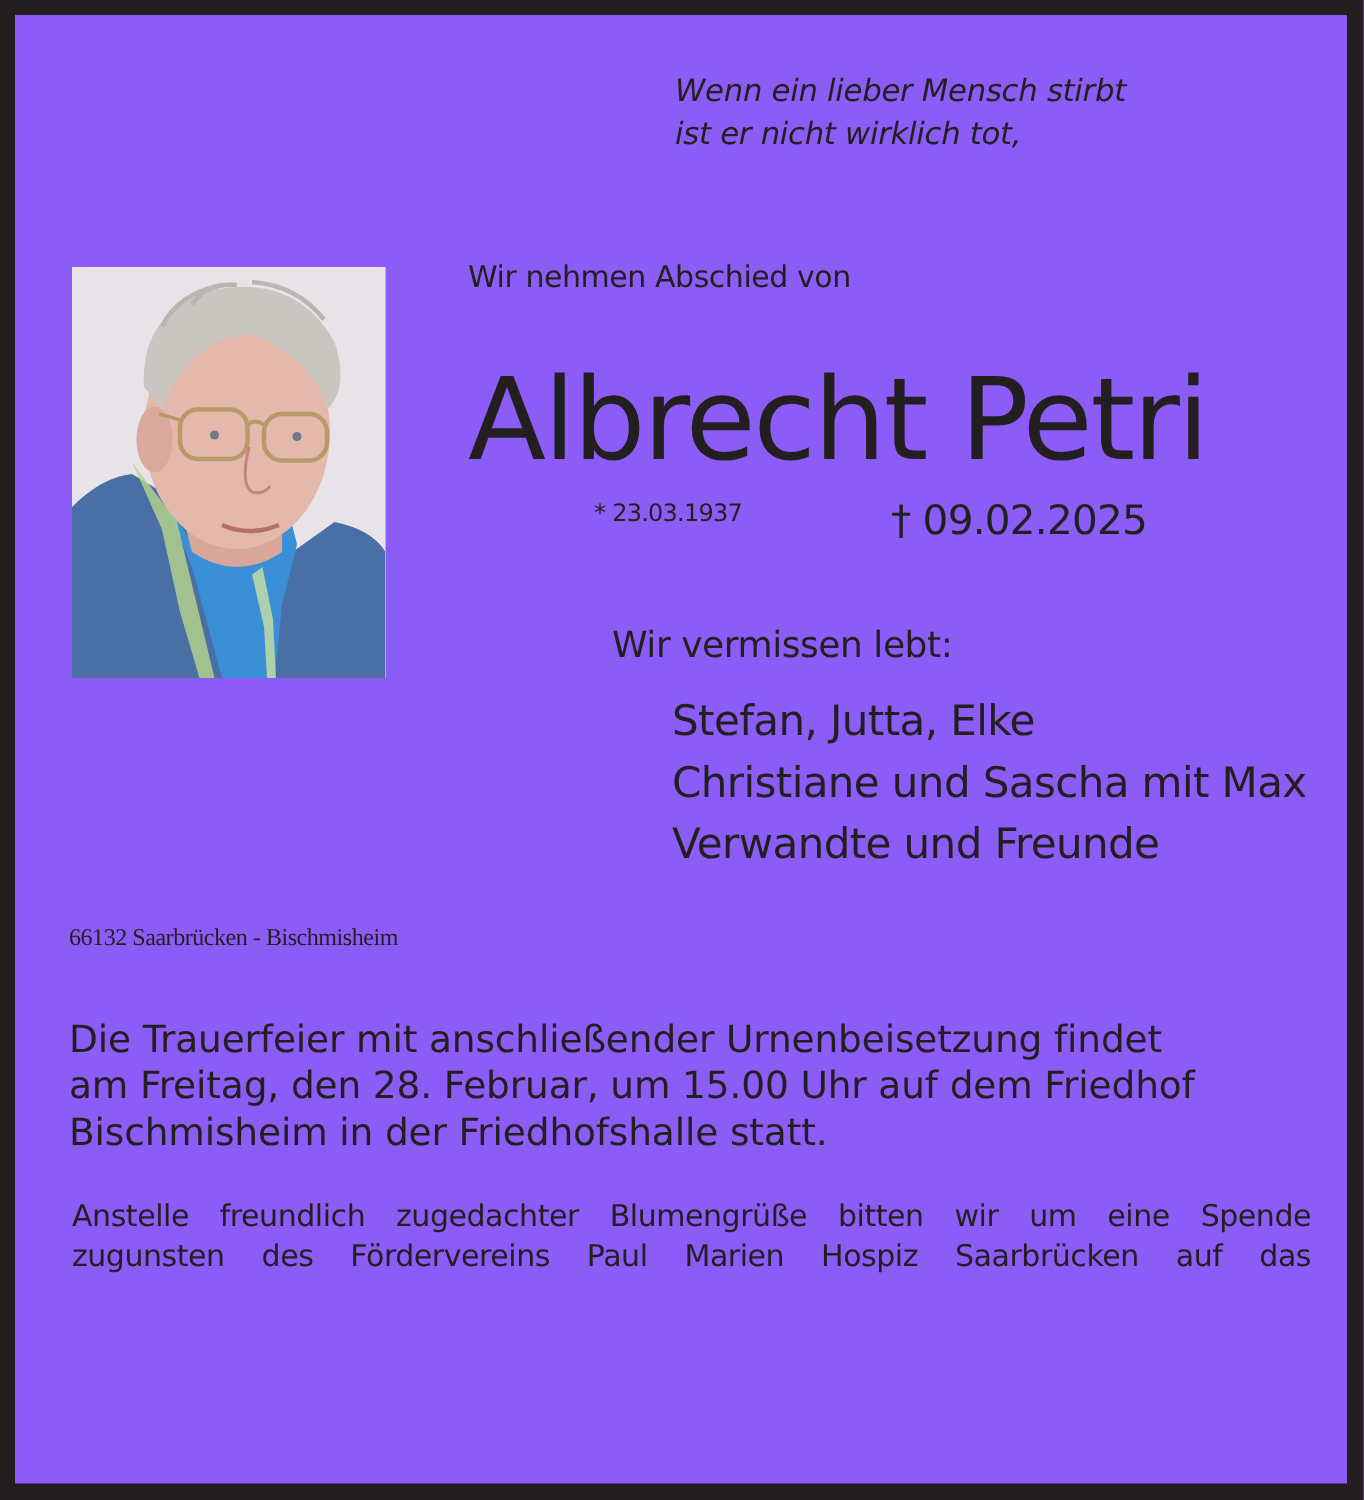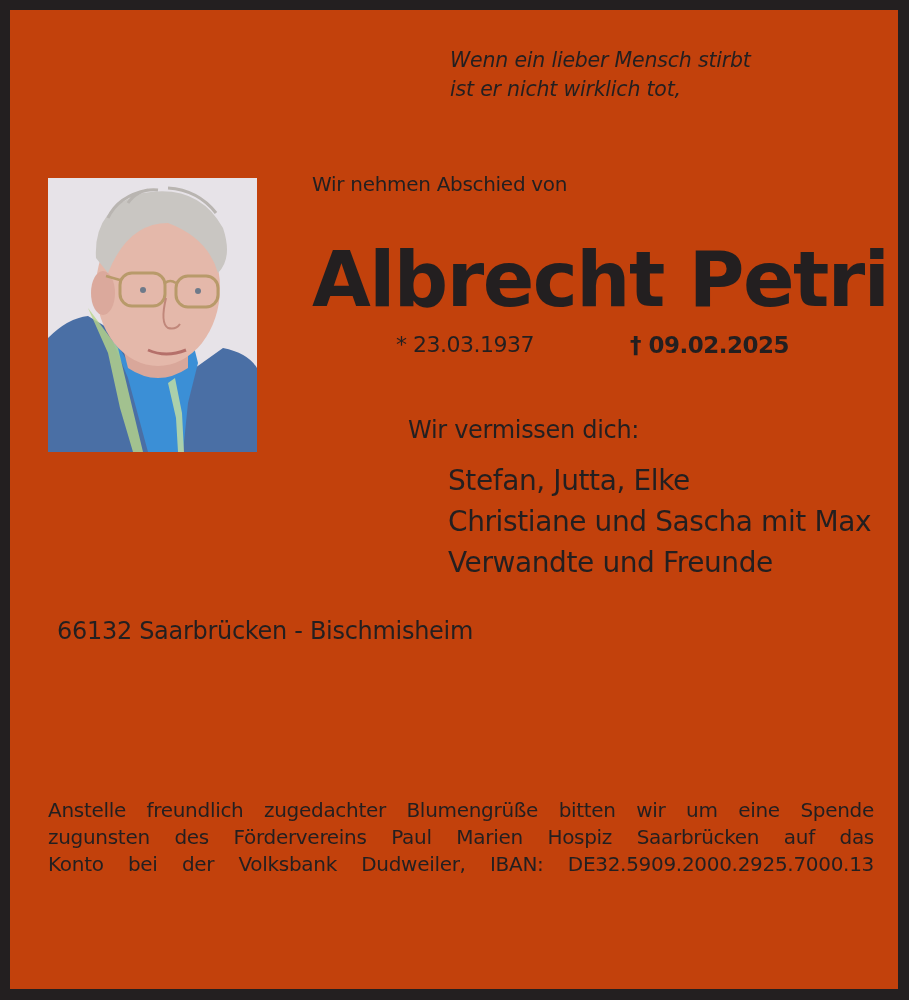--- a/index.html
+++ b/index.html
@@ -1,29 +1,29 @@
 <!DOCTYPE html>
 <html><head>
 <meta charset="utf-8">
 <style>
   html, body { margin:0; padding:0; }
   body { width:909px; height:1000px; background:#231f20; position:relative; overflow:hidden;
          font-family:"DejaVu Sans", sans-serif; color:#231f20; }
-  .card { position:absolute; left:10px; top:10px; width:888px; height:979px; background:#c2410c; }
+  .card { position:absolute; left:10px; top:10px; width:888px; height:979px; background:#8b5cf6; }
   .abs { position:absolute; white-space:nowrap; }
   .quote { left:440px; top:36px; font-style:italic; font-size:20.5px; line-height:28.5px; color:#231f20; letter-spacing:-0.2px; }
   .quote div { display:block; }
   .farewell { left:302px; top:162px; font-size:20px; color:#231f20; letter-spacing:-0.3px; }
-  .name { left:302px; top:225px; font-size:76px; font-weight:bold; color:#231f20; letter-spacing:-1.5px; line-height:90px; }
-  .born { left:386px; top:322px; font-size:22px; letter-spacing:-0.5px; }
-  .died { left:620px; top:322px; font-size:23px; letter-spacing:-0.5px;font-weight:bold; }
+  .name { left:302px; top:225px; font-size:76px; font-weight:normal; color:#231f20; letter-spacing:-1.5px; line-height:90px; }
+  .born { left:386px; top:322px; font-size:16px; letter-spacing:-0.5px; }
+  .died { left:584px; top:322px; font-size:27px; letter-spacing:-0.5px; }
   .miss { left:398px; top:406px; font-size:24px; letter-spacing:-0.3px; }
   .family { left:398px; top:450px; font-size:28px; line-height:41px; letter-spacing:-0.4px; }
   .family div { display:block;margin-left:40px; }
-  .place { left:47px; top:607px; font-size:24px; letter-spacing:-0.3px; }
+  .place { left:36px; top:607px; font-size:16px; letter-spacing:-0.3px;font-family:Liberation Serif, serif; }
   .ceremony { left:36px; top:667px; width:826px; font-size:25px; line-height:31px; letter-spacing:-0.1px; white-space:normal; }
   .ceremony div { white-space:nowrap; }
   .donation { left:38px; top:787px; width:826px; font-size:20px; line-height:27px; letter-spacing:-0.3px; white-space:normal; }
   .donation .j { text-align:justify; text-align-last:justify; display:block; }
   .donation .l { display:block; }
   .condolence { left:36px; top:922px; font-family:"Liberation Sans", sans-serif; font-size:20px; letter-spacing:-0.1px; color:#231f20; }
 
   .photo { position:absolute; left:38px; top:168px; width:209px; height:274px; overflow:hidden;
            background:linear-gradient(180deg,#e8e4e9 0%,#e6e2e6 100%); }
   .photo svg { display:block; }
@@ -68,31 +68,35 @@
     </svg>
   </div>
 
   <div class="abs farewell">Wir nehmen Abschied von</div>
 
   <div class="abs name">Albrecht Petri</div>
 
   <div class="abs born">* 23.03.1937</div>
   <div class="abs died">† 09.02.2025</div>
 
-  <div class="abs miss">Wir vermissen dich:</div>
+  <div class="abs miss">Wir vermissen lebt:</div>
 
   <div class="abs family">
     <div>Stefan, Jutta, Elke</div>
     <div>Christiane und Sascha mit Max</div>
     <div>Verwandte und Freunde</div>
   </div>
 
   <div class="abs place">66132 Saarbrücken - Bischmisheim</div>
 
+  <div class="abs ceremony">
+    <div>Die Trauerfeier mit anschließender Urnenbeisetzung findet</div>
+    <div>am Freitag, den 28. Februar, um 15.00 Uhr auf dem Friedhof</div>
+    <div>Bischmisheim in der Friedhofshalle statt.</div>
+  </div>
 
   <div class="abs donation">
     <span class="j">Anstelle freundlich zugedachter Blumengrüße bitten wir um eine Spende</span>
     <span class="j">zugunsten des Fördervereins Paul Marien Hospiz Saarbrücken auf das</span>
-    <span class="j">Konto bei der Volksbank Dudweiler, IBAN: DE32.5909.2000.2925.7000.13</span>
   </div>
 
 
 </div>
 
 </body></html>

